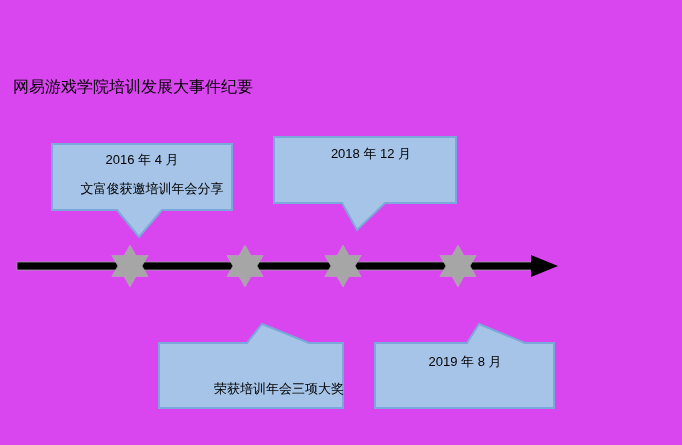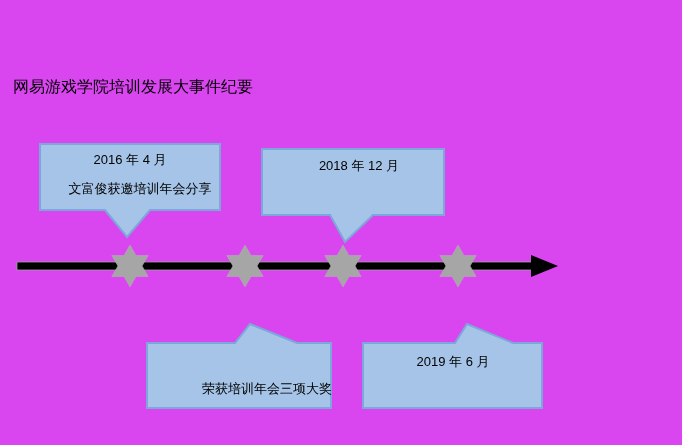--- a/index.html
+++ b/index.html
@@ -14,20 +14,21 @@
   .diagram-title {
     position: absolute;
     left: 13px;
     top: 77px;
     font-size: 16px;
     color: #000000;
     white-space: nowrap;
   }
   .callout {
     position: absolute;
+    margin-left: 12px;
   }
   .callout svg {
     position: absolute;
     left: 0; top: 0;
     overflow: visible;
   }
   .callout .line {
     position: absolute;
     left: 0;
     width: 100%;
@@ -49,21 +50,21 @@
   <div class="diagram-title">网易游戏学院培训发展大事件纪要</div>
 
   <div class="callout" style="left:39px; top:143px; width:182px; height:96px;">
     <svg width="182" height="96" viewBox="0 0 182 96">
       <polygon class="callout-shape" points="1,1 181,1 181,67 111,67 88,94 66,67 1,67" fill="#A6C4E7" stroke="#7CA7DA"></polygon>
     </svg>
     <div class="line" style="top:9px;">2016 年 4 月</div>
     <div class="line" style="top:38px;padding-left:10px;">文富俊获邀培训年会分享</div>
   </div>
 
-  <div class="callout" style="left:261px; top:148px; width:196px; height:96px;text-decoration:underline;">
+  <div class="callout" style="left:261px; top:136px; width:196px; height:96px;text-decoration:underline;">
     <svg width="184" height="96" viewBox="0 0 184 96">
       <polygon class="callout-shape" points="1,1 183,1 183,67 112,67 84,94 69,67 1,67" fill="#A6C4E7" stroke="#7CA7DA"></polygon>
     </svg>
     <div class="line" style="top:10px;">2018 年 12 月</div>
   </div>
 
   <svg style="position:absolute; left:0; top:240px;" width="600" height="60" viewBox="0 0 600 60">
     <rect class="tl-line" x="17" y="22" width="515" height="8" fill="#000000"></rect>
     <polygon points="531,15 531,37 558,26" fill="#000000"></polygon>
     <polygon class="star" transform="translate(130,26)" points="0,-21 6,-10.5 18.2,-10.5 12.1,0 18.2,10.5 6,10.5 0,21 -6,10.5 -18.2,10.5 -12.1,0 -18.2,-10.5 -6,-10.5" fill="#A6A6A6"></polygon>
@@ -76,16 +77,16 @@
     <svg width="186" height="88" viewBox="0 0 186 88">
       <polygon class="callout-shape" points="1,22 89,22 104,3 151,22 185,22 185,87 1,87" fill="#A6C4E7" stroke="#7CA7DA"></polygon>
     </svg>
     <div class="line" style="top:60px;text-align:right;">荣获培训年会三项大奖</div>
   </div>
 
   <div class="callout" style="left:362px; top:321px; width:182px; height:88px;">
     <svg width="182" height="88" viewBox="0 0 182 88">
       <polygon class="callout-shape" points="1,22 93,22 105,3 151,22 180,22 180,87 1,87" fill="#A6C4E7" stroke="#7CA7DA"></polygon>
     </svg>
-    <div class="line" style="top:33px;">2019 年 6 月</div>
+    <div class="line" style="top:33px;">2019 年 8 月</div>
   </div>
 
 </div>
 
 </body></html>

